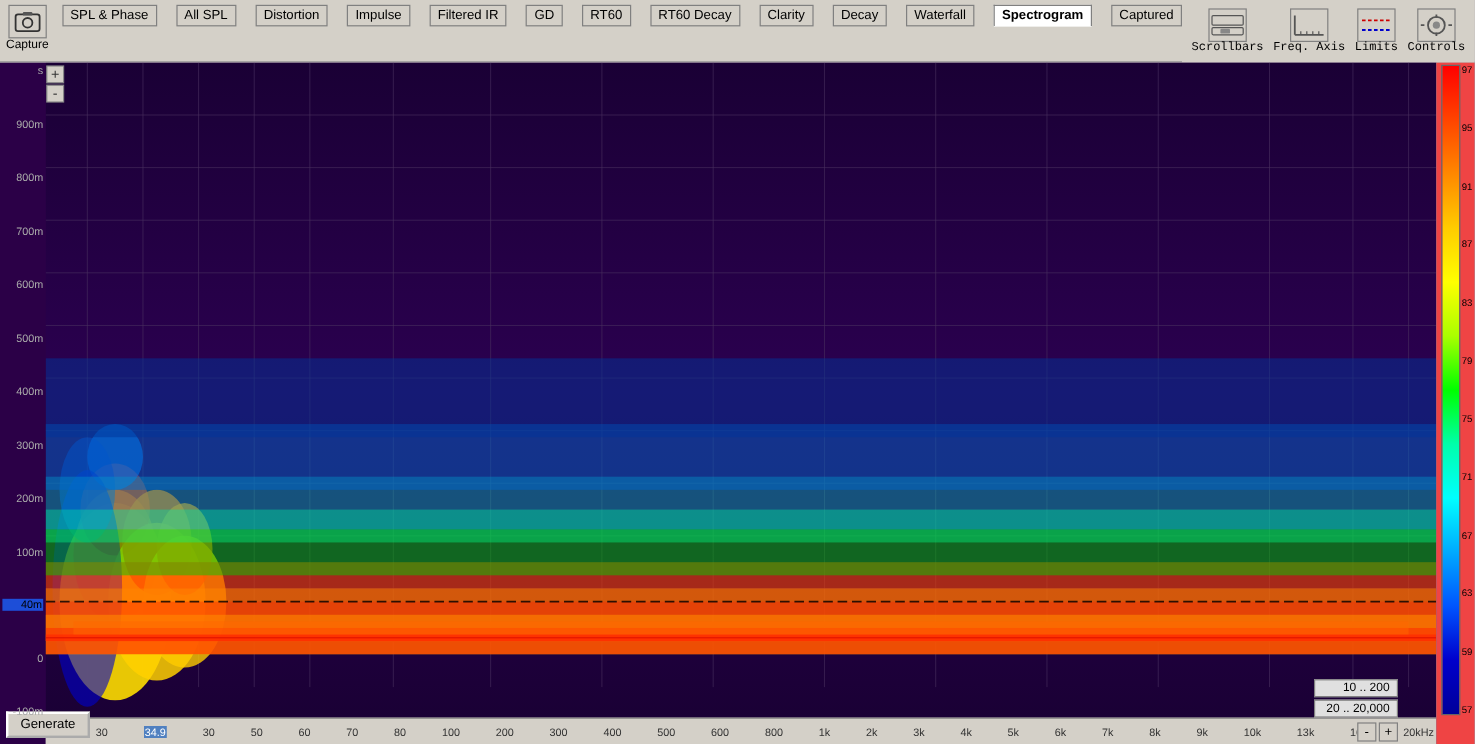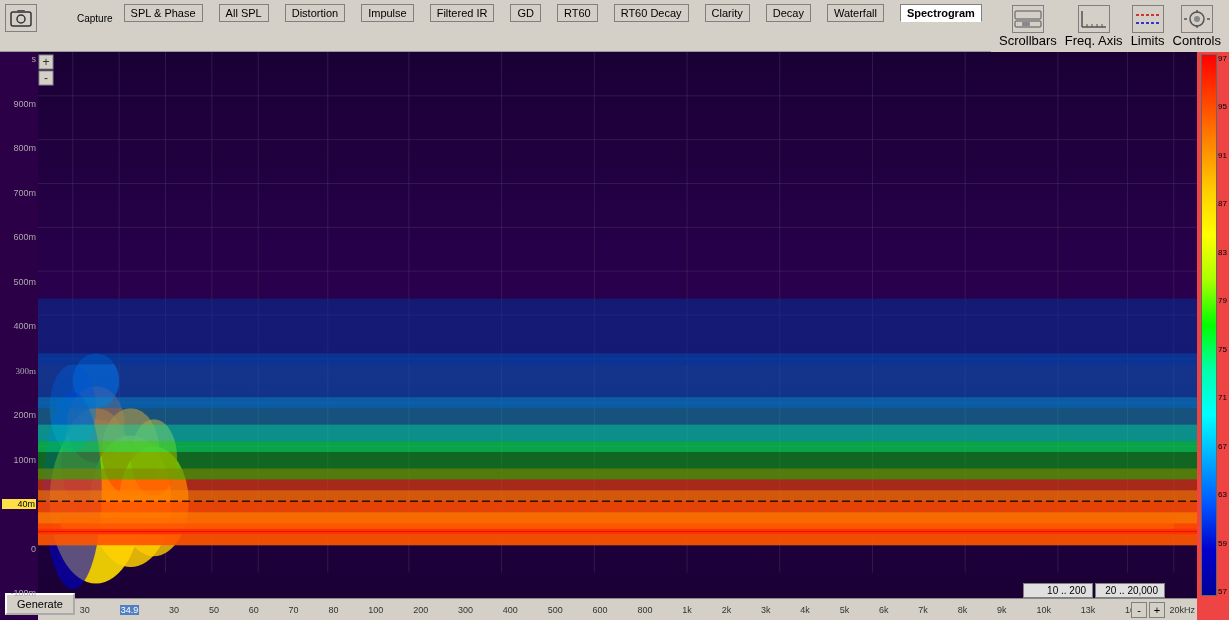--- a/index.html
+++ b/index.html
@@ -9,23 +9,23 @@
       font-size: 11px;
       width: 1229px;
       height: 620px;
       overflow: hidden;
       display: flex;
       flex-direction: column;
     }
 
     .capture-btn {
       display: flex;
+      flex-direction: column;
       align-items: center;
       margin-right: 8px;
-      gap: 40px;
     }
     .capture-icon {
       width: 32px;
       height: 28px;
       background: #d4d0c8;
       border: 1px solid #808080;
       display: flex;
       align-items: center;
       justify-content: center;
       cursor: pointer;
@@ -58,23 +58,24 @@
     .right-tool-icon {
       width: 32px;
       height: 28px;
       background: #d4d0c8;
       border: 1px solid #808080;
       display: flex;
       align-items: center;
       justify-content: center;
     }
     .right-tool-label {
-      font-size: 13px;
+      font-size: 10px;
       color: #000;
       text-align: right;
+      font-family: Liberation Mono, monospace;
     }
 
     
     .main-area {
       display: flex;
       flex: 1;
       overflow: hidden;
     }
 
     
@@ -139,20 +140,21 @@
       cursor: pointer;
       font-size: 11px;
     }
 
     
     .range-buttons {
       position: absolute;
       bottom: 22px;
       right: 32px;
       display: flex;
+      flex-direction: column;
       gap: 2px;
     }
     .range-btn {
       padding: 1px 6px;
       background: #e0e0e0;
       border: 1px solid #808080;
       cursor: pointer;
       font-size: 10px;
       text-align: right;
       min-width: 70px;
@@ -287,24 +289,24 @@
   <div class="chart-container" style="position:relative;">
 
     <div class="y-axis">
       <span style="color:#aaa;">s</span>
       <span style="color:#aaa;">900m</span>
       <span style="color:#aaa;">800m</span>
       <span style="color:#aaa;text-align:right;">700m</span>
       <span style="color:#aaa;">600m</span>
       <span style="color:#aaa;">500m</span>
       <span style="color:#aaa;">400m</span>
-      <span style="color:#aaa;font-family:Liberation Serif, serif;">300m</span>
+      <span style="color:#aaa;">300m</span>
       <span style="color:#aaa;">200m</span>
       <span style="color:#aaa;">100m</span>
-      <span style="background:#fde047; color:#000; padding:0 1px; font-size:9px;">40m</span>
+      <span style="background:#1d4ed8; color:#000; padding:0 1px; font-size:9px;">40m</span>
       <span style="color:#aaa;">0</span>
       <span style="color:#aaa;">-100m</span>
     </div>
 
     <div class="chart-canvas">
       <svg class="spectrogram" xmlns="http://www.w3.org/2000/svg">
         <defs>
 
           <linearGradient id="bgGrad" x1="0" y1="0" x2="0" y2="1">
             <stop offset="0%" stop-color="#1a0035"></stop>

